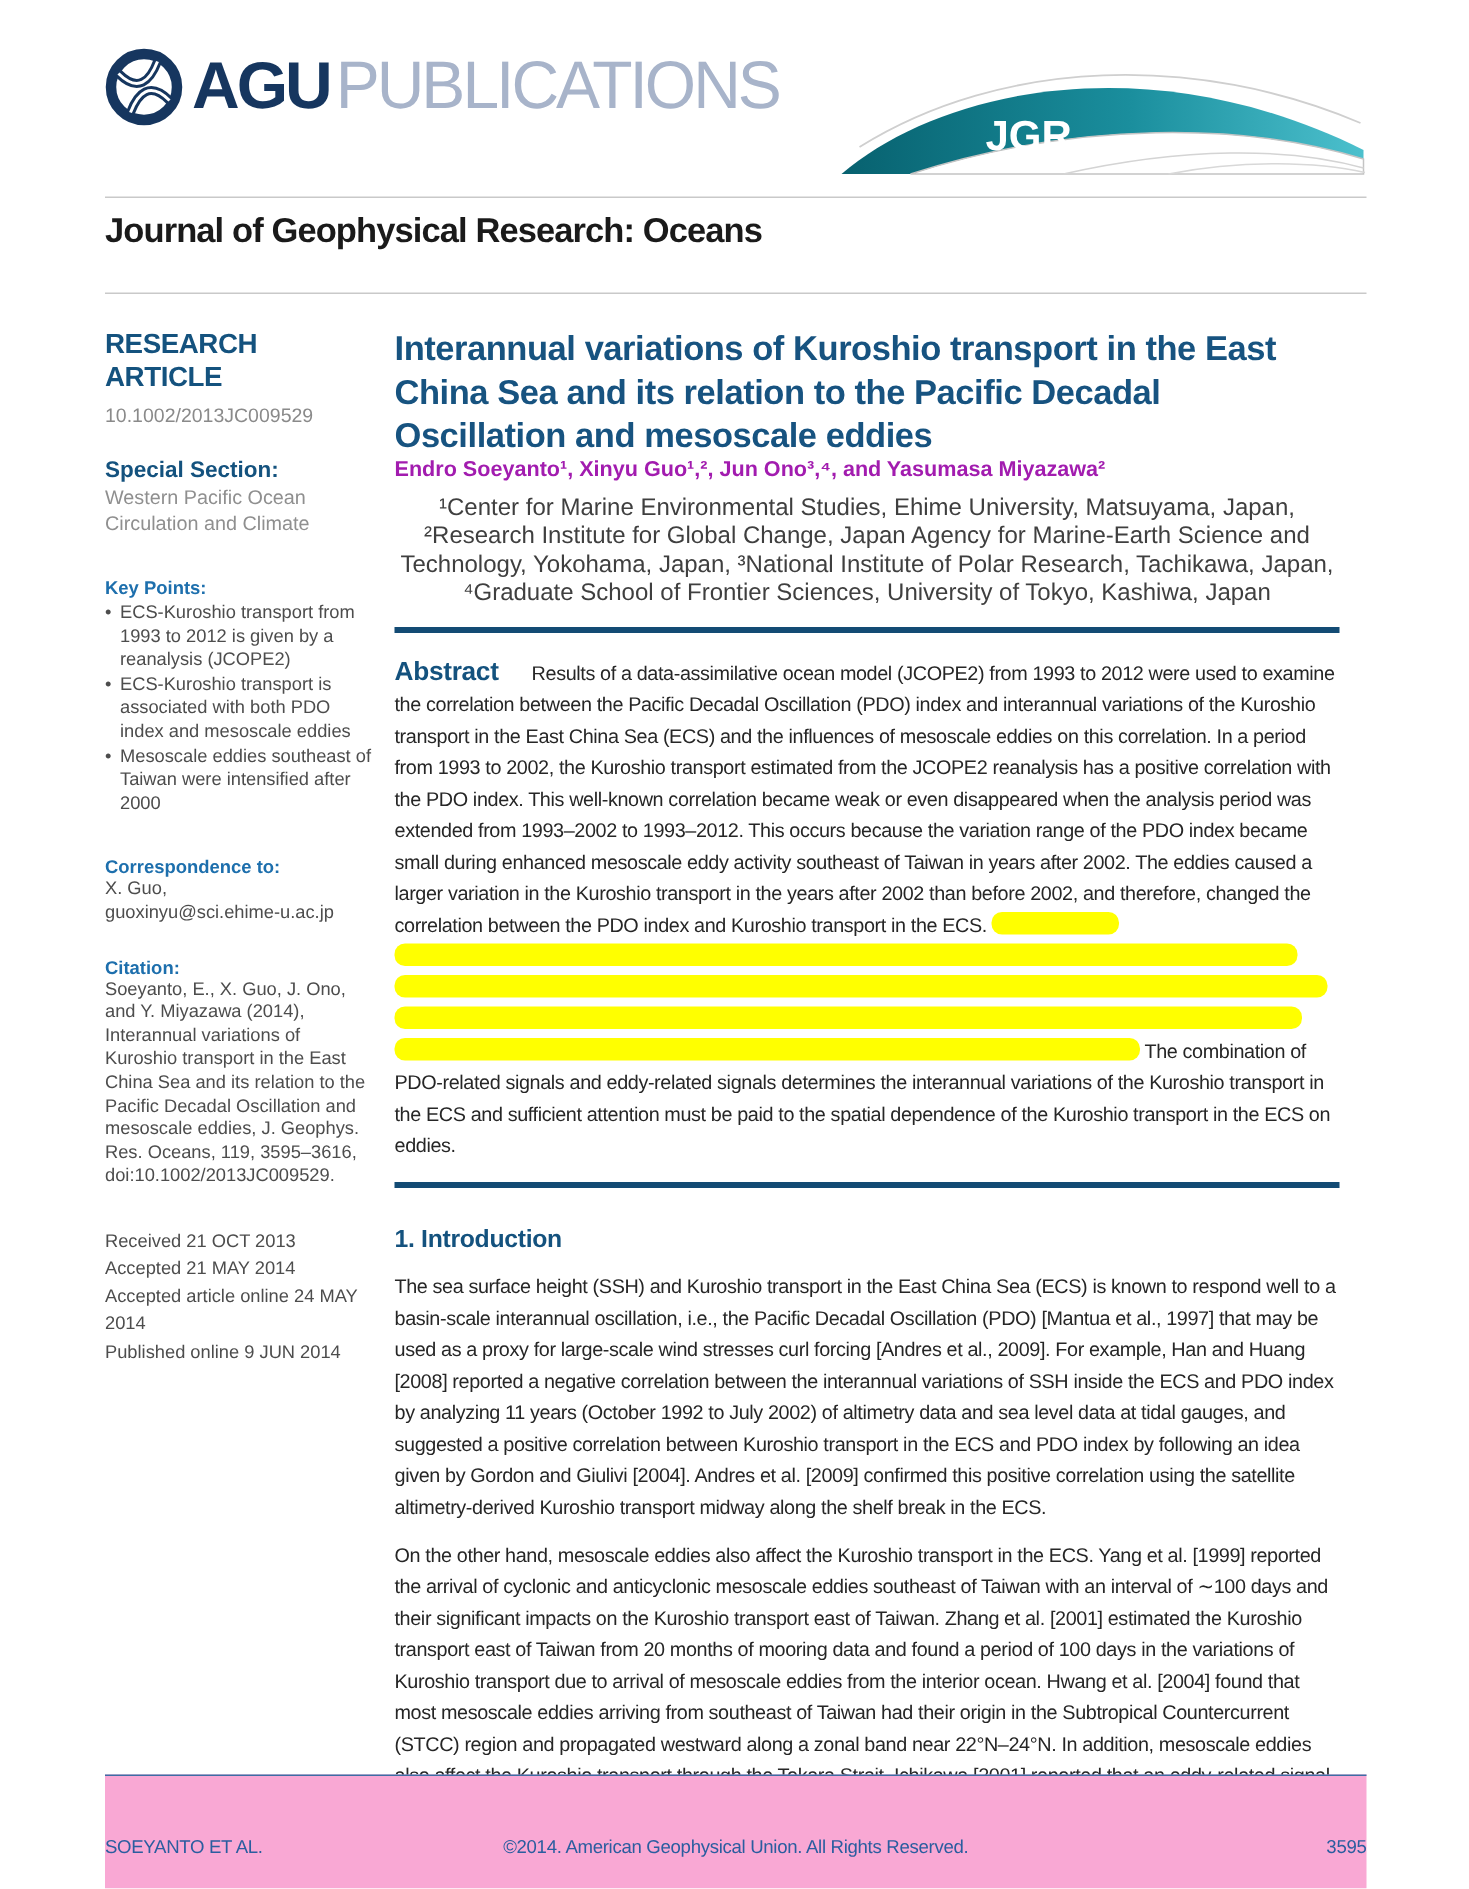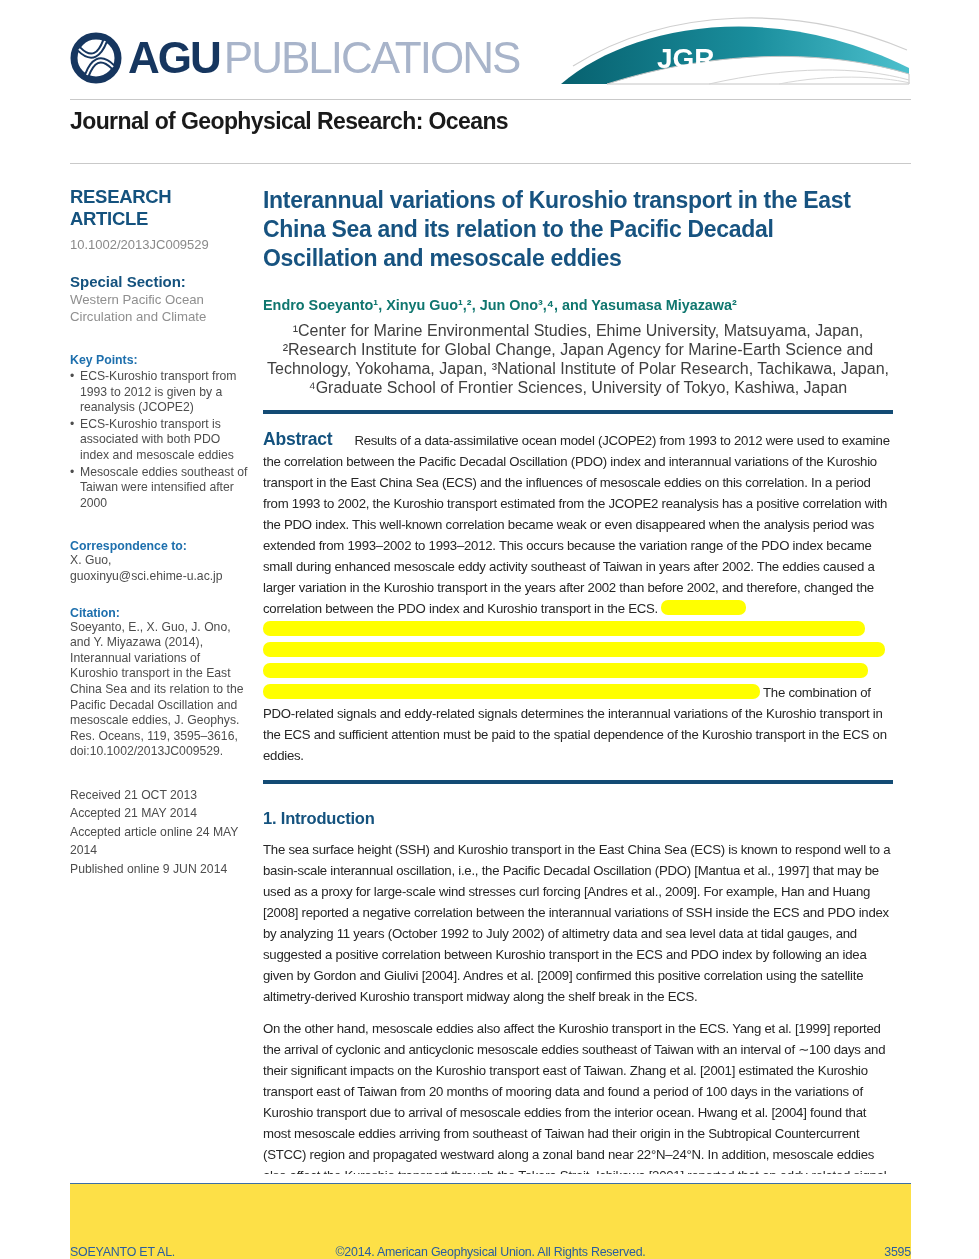--- a/index.html
+++ b/index.html
@@ -4,21 +4,21 @@
 <style>
   * { margin:0; padding:0; box-sizing:border-box; }
   html,body { background:#ffffff; }
   body {
     width:979px; height:1259px; position:relative; overflow:hidden;
     font-family:"Liberation Sans", sans-serif; color:#262626;
   }
   .page { position:absolute; inset:0; padding:0 68px 0 70px; }
 
   
-  .masthead { position:relative; height:100px; }
+  .masthead { position:relative; height:132px; }
   .brand { position:absolute; left:0; top:32px; display:flex; align-items:center; }
   .brand svg { display:block; }
   .brand-agu { font-size:44px; font-weight:bold; color:#16365f; letter-spacing:-2px; margin-left:6px; }
   .brand-pubs { font-size:44px; font-weight:normal; color:#a8b4ca; letter-spacing:-2px; margin-left:4px; transform:scaleY(1.02); }
   .jgr-logo { position:absolute; right:0; bottom:14px; width:352px; height:72px; }
   .rule-gray { border:0; border-top:1.5px solid #c9c9c9; }
   .rule-top { position:absolute; left:0; right:0; bottom:0; }
   .journal-band { position:relative; padding:8px 0 28px 0; border-bottom:1.5px solid #c9c9c9; }
   .journal-title { font-size:23px; font-weight:bold; color:#1a1a1a; letter-spacing:-0.6px; }
 
@@ -36,34 +36,34 @@
   .kp-list li { position:relative; padding-left:10px; line-height:15.6px; margin-bottom:1px; }
   .kp-list li::before { content:"•"; position:absolute; left:0; top:0; color:#4d4d4d; }
   .corr-name, .corr-email, .cite-text { line-height:15.6px; }
   .corr-email a { color:#4d4d4d; text-decoration:none; }
   .cite-label { margin-top:21px; }
   .dates { margin-top:26px; line-height:18.4px; }
 
   
   .main {}
   .title { font-size:23px; font-weight:bold; color:#175380; line-height:29px; letter-spacing:-0.3px; }
-  .authors { margin-top:24px; font-size:14.4px; font-weight:bold; color:#0f766e; }
+  .authors { margin-top:0; font-size:14.4px; font-weight:bold; color:#a21caf; }
   .affils { margin-top:8px; font-size:16px; color:#3f3f3f; line-height:19px;text-align:center; }
   .rule-navy { border:0; border-top:4px solid #134b74; margin-top:13px; }
   .abstract { margin-top:15px; font-size:13.2px; line-height:21px; letter-spacing:-0.25px; color:#262626; }
   .abstract-label { font-size:17.5px; font-weight:bold; color:#14527e; letter-spacing:-0.2px; padding-right:22px; }
   .hl { display:inline-block; background:#ffff00; height:15px; border-radius:7px; vertical-align:-2px; }
   .hl-1 { width:85px; } .hl-2 { width:602px; } .hl-3 { width:622px; } .hl-4 { width:605px; } .hl-5 { width:497px; margin-right:3px; }
   .rule-navy2 { border:0; border-top:4px solid #134b74; margin-top:14px; }
   .section-heading { margin-top:25px; font-size:16.5px; font-weight:bold; color:#14527e; letter-spacing:-0.2px; }
   .para { margin-top:11px; font-size:13.2px; line-height:21px; letter-spacing:-0.25px; color:#262626; }
 
   
-  .footer { position:absolute; left:70px; right:68px; top:1183px; height:76px; background:#fde047;
-            border-top:1px solid #3c6ea5; display:flex; align-items:flex-end; padding-top:19px; z-index:3; }
+  .footer { position:absolute; left:70px; right:68px; top:1183px; height:76px; background:#f9a8d4;
+            border-top:1px solid #3c6ea5; display:flex; align-items:center; padding-top:19px; z-index:3; }
   .footer div { font-size:12.4px; color:#2a5d9f; letter-spacing:-0.2px; }
   .f-left { flex:1; text-align:left; }
   .f-center { flex:2; text-align:center; }
   .f-right { flex:1; text-align:right; }
 </style>
 </head>
 <body>
 
 <div class="page">
 

